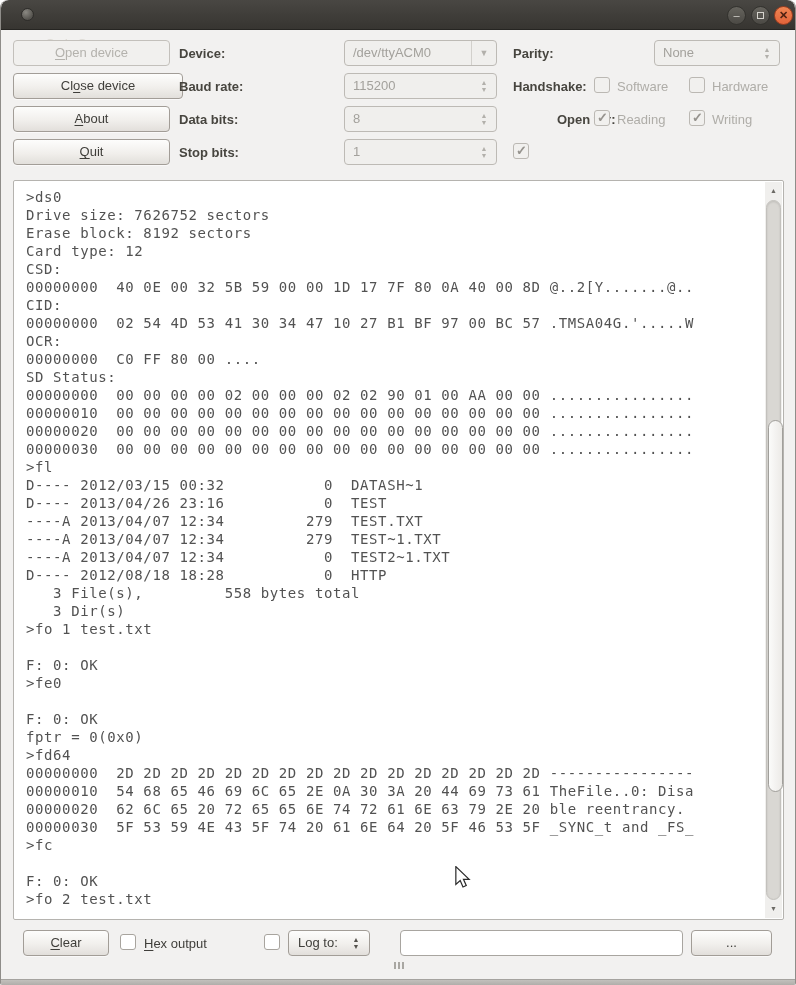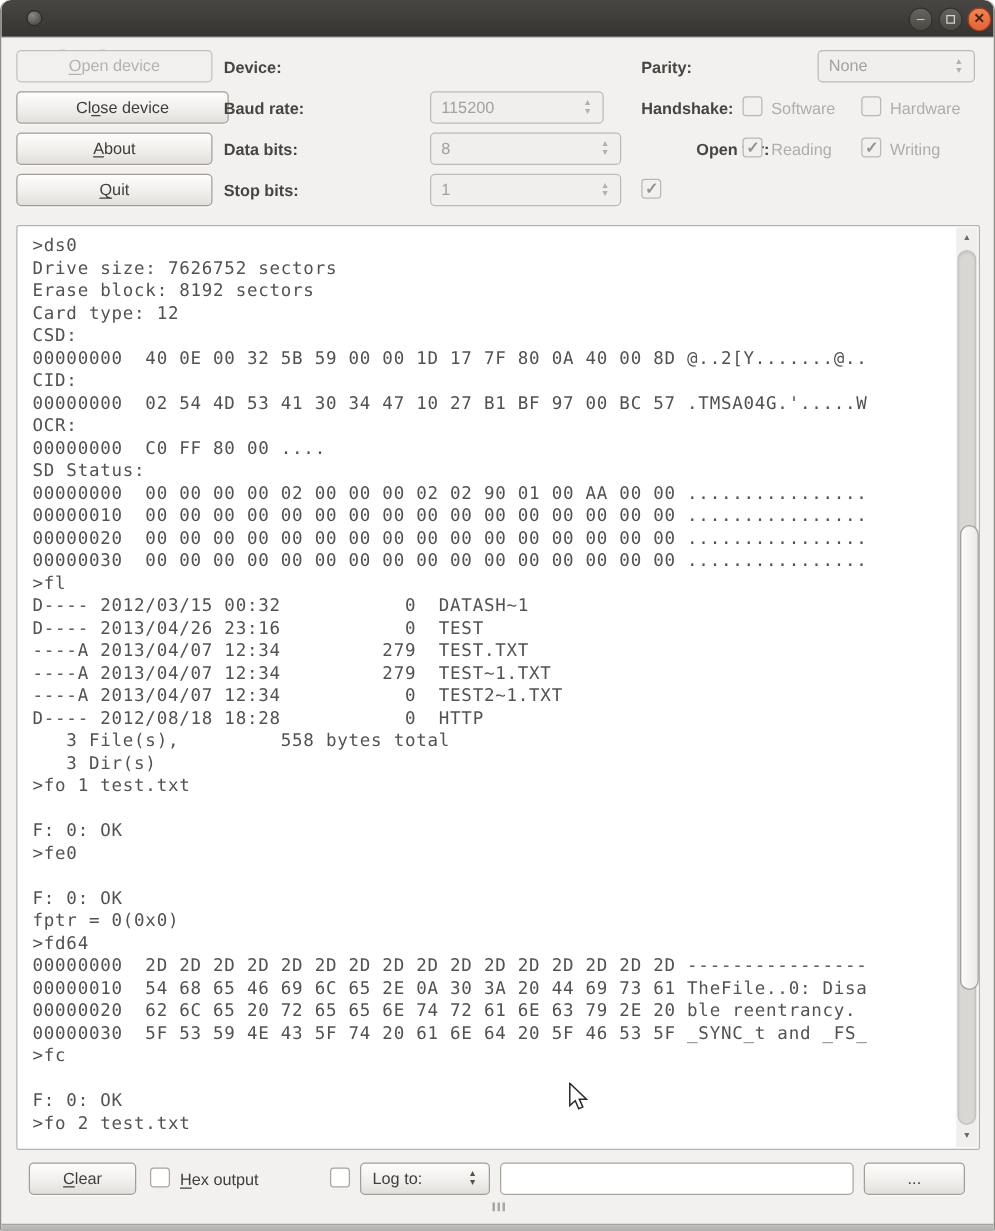--- a/index.html
+++ b/index.html
@@ -140,21 +140,25 @@
   <div class="btn disabled" style="left:12px; top:40px; width:157px;"><span></span><span class="mn">O</span><span>pen device</span></div>
   <div class="btn" style="left:12px; top:73px; width:170px;"><span>Cl</span><span class="mn">o</span><span>se device</span></div>
   <div class="btn" style="left:12px; top:106px; width:157px;"><span></span><span class="mn">A</span><span>bout</span></div>
   <div class="btn" style="left:12px; top:139px; width:157px;"><span></span><span class="mn">Q</span><span>uit</span></div>
 
   <div class="form-label" style="left:178px; top:46px;">Device:</div>
   <div class="form-label" style="left:178px; top:79px;">Baud rate:</div>
   <div class="form-label" style="left:178px; top:112px;">Data bits:</div>
   <div class="form-label" style="left:178px; top:145px;">Stop bits:</div>
 
-  <div class="field" style="left:343px; top:73px; width:139px;">
+  <div class="field combo" style="left:343px; top:40px; width:153px;">
+    <span>/dev/ttyACM0</span>
+    <span class="drop">▼</span>
+  </div>
+  <div class="field" style="left:343px; top:73px; width:153px;">
     <span>115200</span>
     <span class="arrows">
         <span>▲</span>
         <span>▼</span>
       </span>
   </div>
   <div class="field" style="left:343px; top:106px; width:153px;">
     <span>8</span>
     <span class="arrows">
         <span>▲</span>
@@ -204,21 +208,21 @@
     </div>
   </div>
 
   <div class="btn" style="left:22px; top:930px; width:86px;"><span></span><span class="mn">C</span><span>lear</span></div>
 
   <div class="checkbox enabled" style="left:119px; top:934px;"></div>
   <div class="dim-label" style="left:143px; top:936px; color:#3f3e3a;"><span></span><span class="mn">H</span><span>ex output</span></div>
 
   <div class="checkbox enabled" style="left:263px; top:934px;"></div>
 
-  <div class="combo-enabled" style="left:287px; top:930px; width:104px;">
+  <div class="combo-enabled" style="left:287px; top:930px; width:82px;">
     <span>Log to:</span>
     <span class="arrows">
         <span>▲</span>
         <span>▼</span>
       </span>
   </div>
 
   <input class="input" style="left: 399px; top: 930px; width: 283px;" value="">
 
   <div class="btn" style="left:690px; top:930px; width:81px;">...</div>

